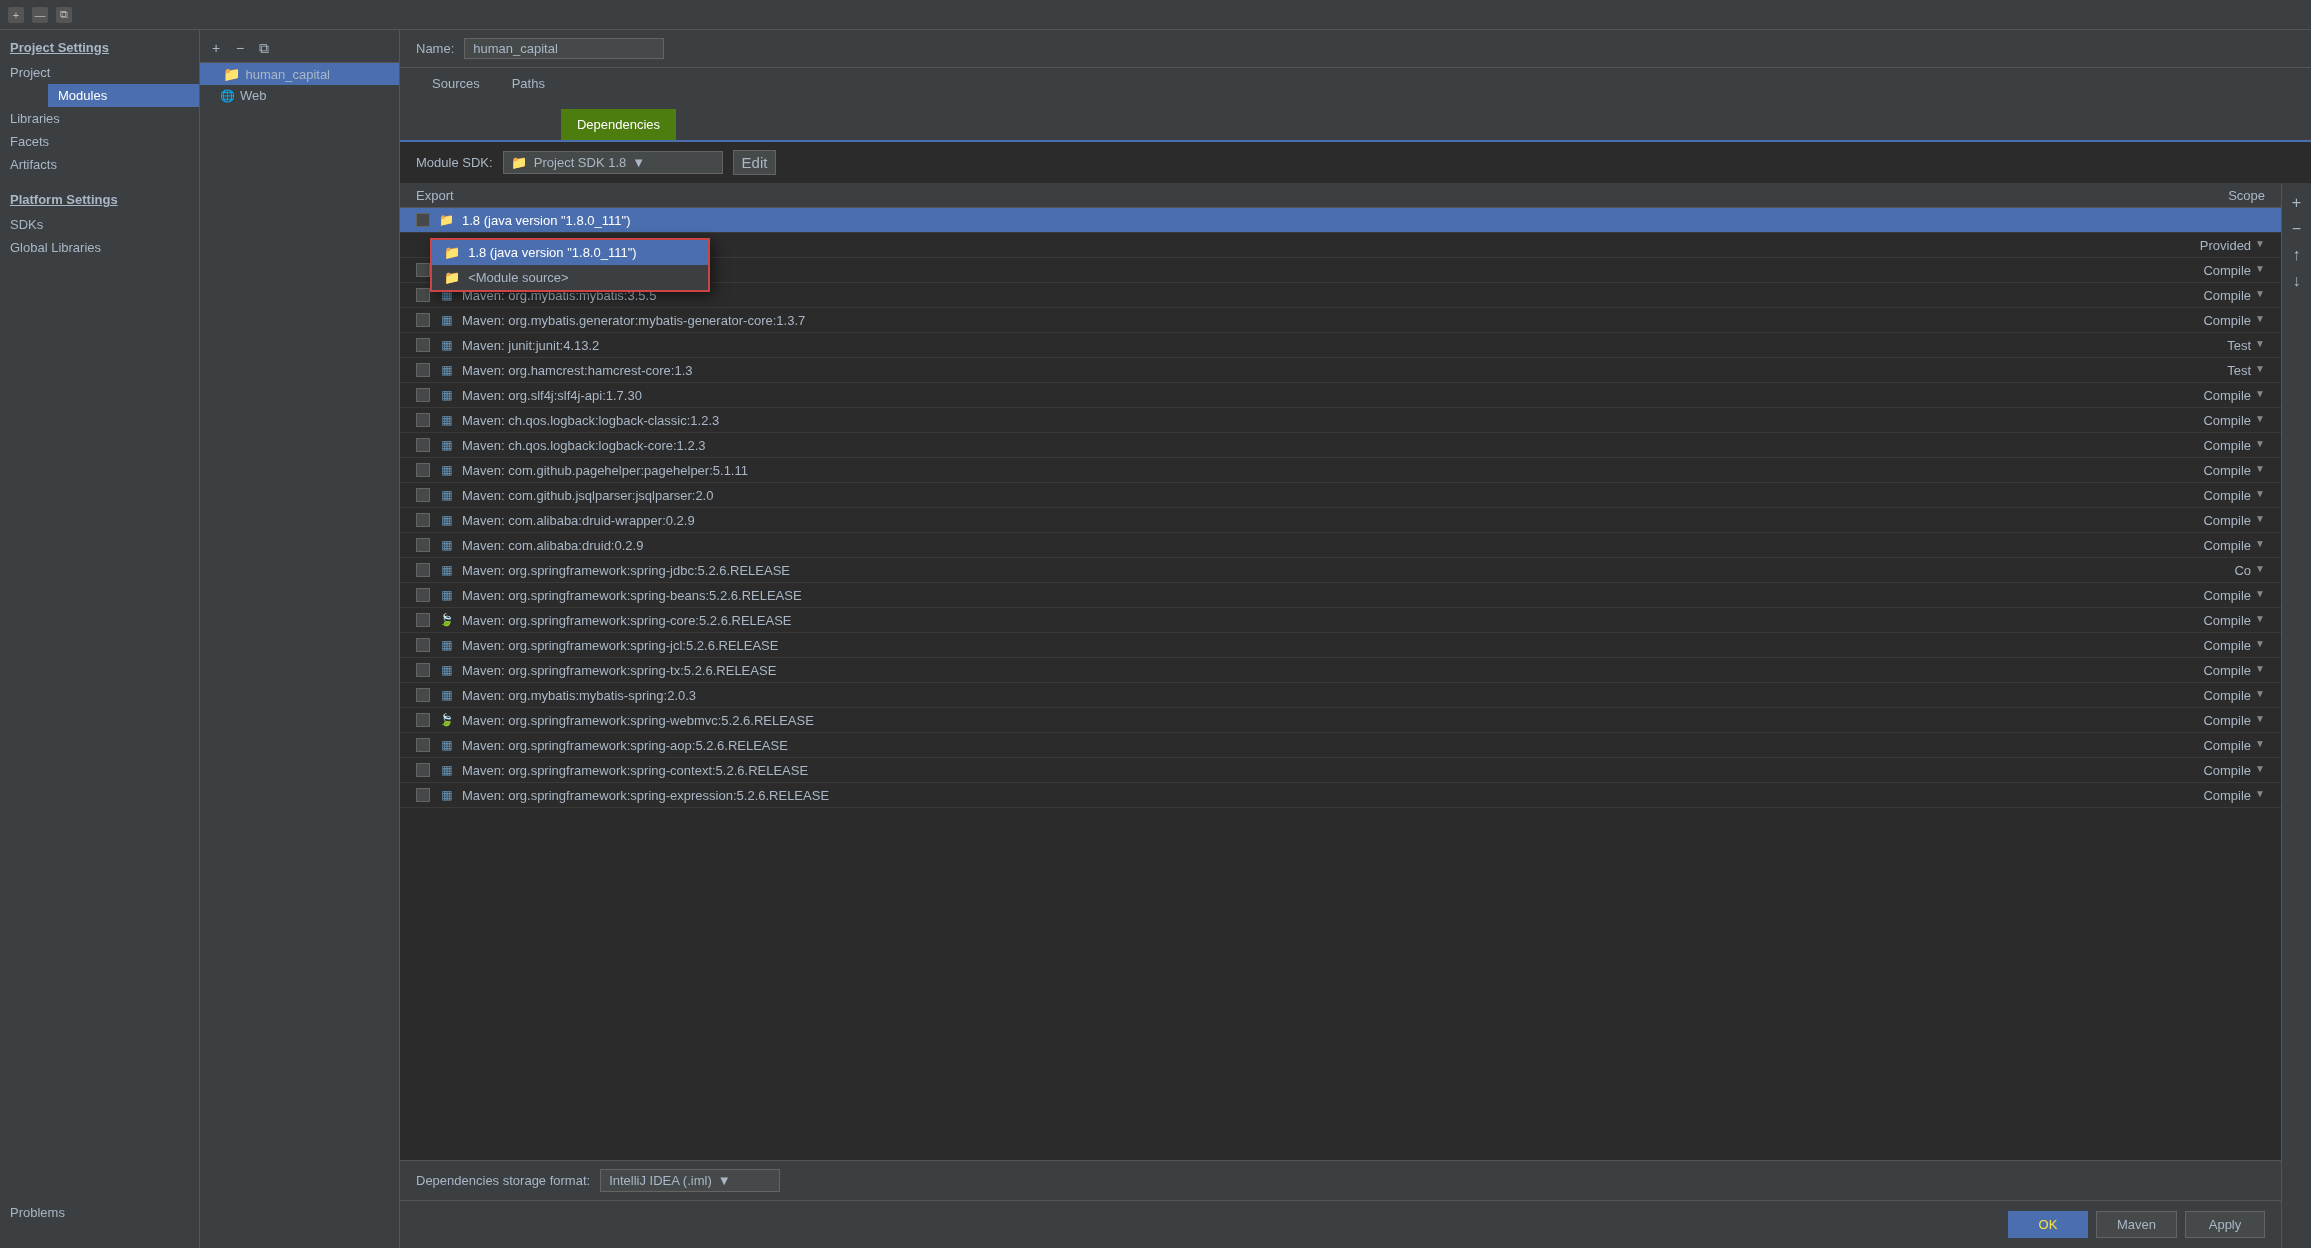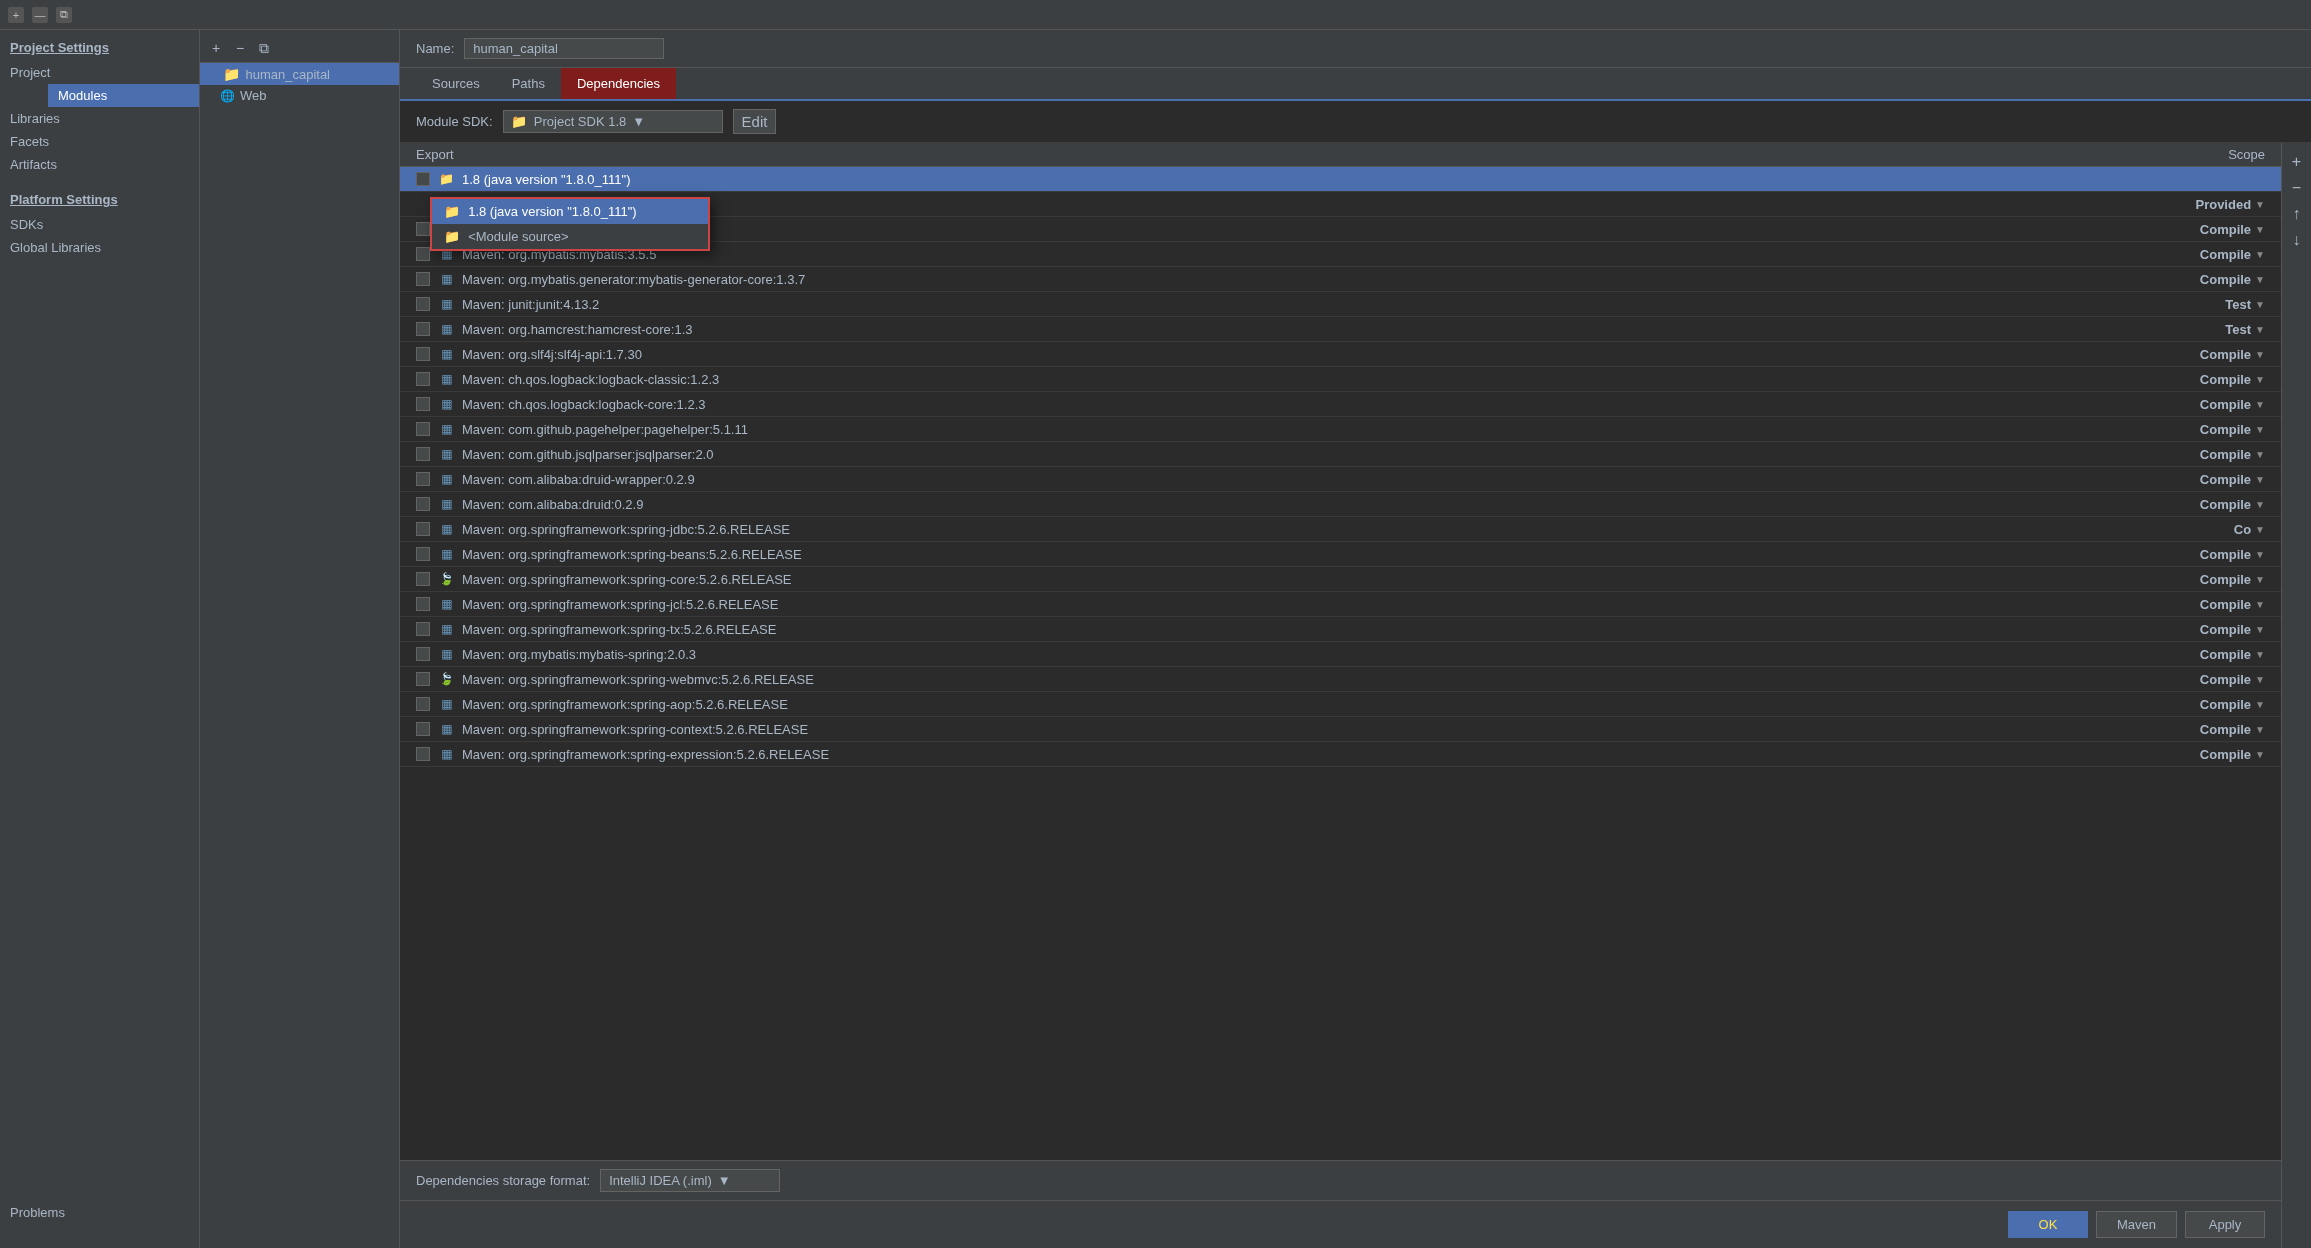--- a/index.html
+++ b/index.html
@@ -148,21 +148,22 @@
       padding: 8px 16px;
       cursor: pointer;
       font-size: 13px;
       color: #a9b7c6;
       border-bottom: 2px solid transparent;
       margin-bottom: -2px;
     }
     .tab.active {
       color: #fff;
       border-bottom: 2px solid #4b6eaf;
-      background: #7f1d1d;
+      background: #4d7c0f;
+      margin-top: 41px;
     }
 
     
     .sdk-row {
       display: flex;
       align-items: center;
       padding: 8px 16px;
       gap: 10px;
       background: #2b2b2b;
       border-bottom: 1px solid #3c3f41;
@@ -241,24 +242,23 @@
       flex-shrink: 0;
       display: flex; align-items: center; justify-content: center;
       font-size: 12px;
     }
     .dep-name { flex: 1; color: #a9b7c6; }
     .dep-scope {
       width: 120px;
       text-align: right;
       color: #a9b7c6;
       display: flex;
-      align-items: center;
+      align-items: flex-start;
       justify-content: flex-end;
       gap: 4px;
-      font-weight: bold;
     }
     .scope-arrow { color: #888; font-size: 10px; }
 
     
     .popup-overlay {
       position: absolute;
       top: 30px;
       left: 30px;
       background: #3c3f41;
       border: 2px solid #cc4444;

